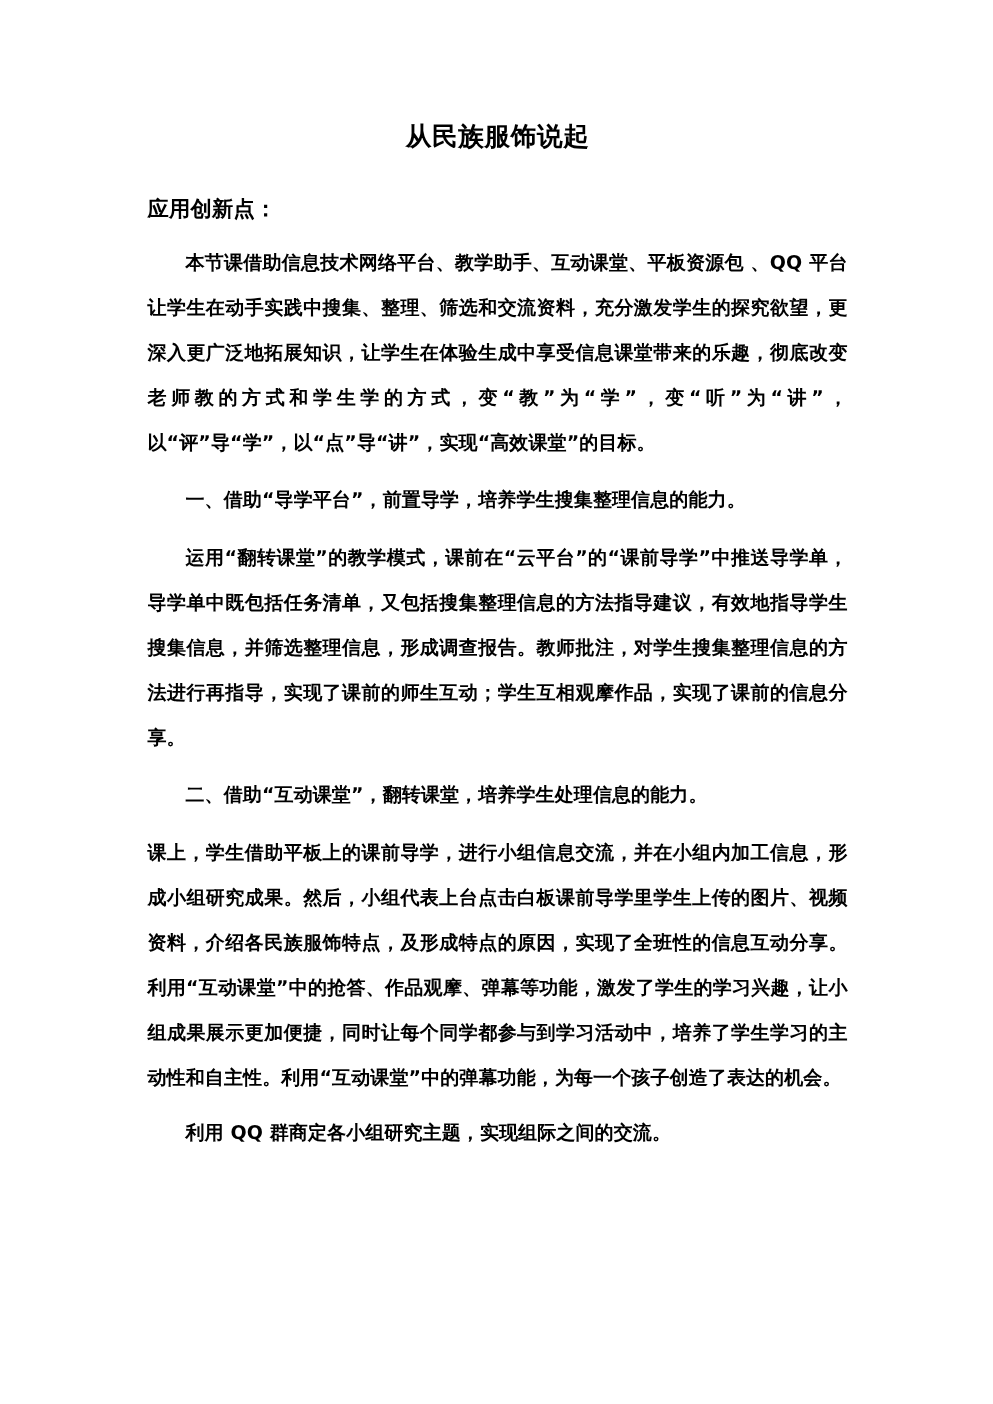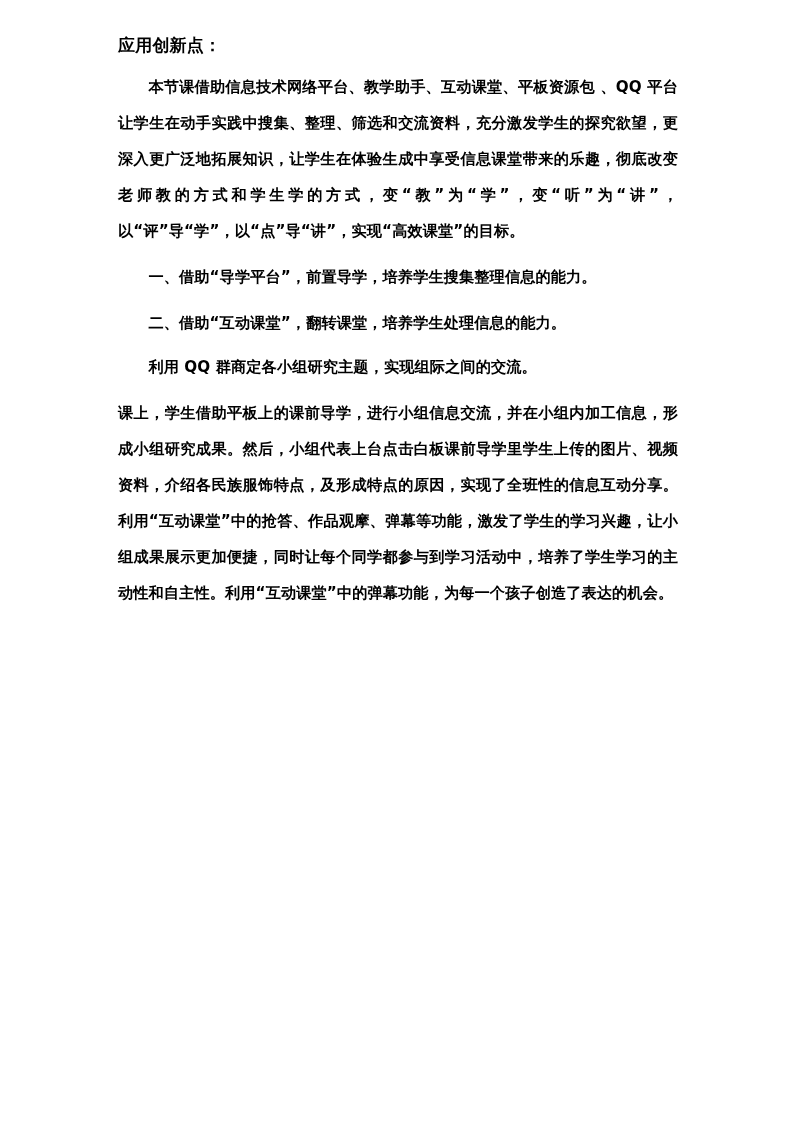--- a/index.html
+++ b/index.html
@@ -64,30 +64,32 @@
   p.gap-sm {
     padding-top: 8px;
   }
 </style>
 </head>
 <body>
 
 <div class="page">
   <div class="content">
 
+    <h1 class="doc-title">从民族服饰说起</h1>
 
     <div class="section-heading">应用创新点：</div>
 
     <p class="body-para indent2">本节课借助信息技术网络平台、教学助手、互动课堂、平板资源包 、QQ 平台让学生在动手实践中搜集、整理、筛选和交流资料，充分激发学生的探究欲望，更深入更广泛地拓展知识，让学生在体验生成中享受信息课堂带来的乐趣，彻底改变老师教的方式和学生学的方式，变“教”为“学”，变“听”为“讲”， 以“评”导“学”，以“点”导“讲”，实现“高效课堂”的目标。</p>
 
     <p class="body-para indent2 tight">一、借助“导学平台”，前置导学，培养学生搜集整理信息的能力。</p>
 
+    <p class="body-para indent2 tight">运用“翻转课堂”的教学模式，课前在“云平台”的“课前导学”中推送导学单，导学单中既包括任务清单，又包括搜集整理信息的方法指导建议，有效地指导学生搜集信息，并筛选整理信息，形成调查报告。教师批注，对学生搜集整理信息的方法进行再指导，实现了课前的师生互动；学生互相观摩作品，实现了课前的信息分享。</p>
 
     <p class="body-para indent2 tight">二、借助“互动课堂”，翻转课堂，培养学生处理信息的能力。</p>
 
+    <p class="body-para noindent tight">课上，学生借助平板上的课前导学，进行小组信息交流，并在小组内加工信息，形成小组研究成果。然后，小组代表上台点击白板课前导学里学生上传的图片、视频资料，介绍各民族服饰特点，及形成特点的原因，实现了全班性的信息互动分享。利用“互动课堂”中的抢答、作品观摩、弹幕等功能，激发了学生的学习兴趣，让小组成果展示更加便捷，同时让每个同学都参与到学习活动中，培养了学生学习的主动性和自主性。利用“互动课堂”中的弹幕功能，为每一个孩子创造了表达的机会。</p>
+
     <p class="body-para indent2 gap-sm">利用 QQ 群商定各小组研究主题，实现组际之间的交流。</p>
-
-    <p class="body-para noindent tight">课上，学生借助平板上的课前导学，进行小组信息交流，并在小组内加工信息，形成小组研究成果。然后，小组代表上台点击白板课前导学里学生上传的图片、视频资料，介绍各民族服饰特点，及形成特点的原因，实现了全班性的信息互动分享。利用“互动课堂”中的抢答、作品观摩、弹幕等功能，激发了学生的学习兴趣，让小组成果展示更加便捷，同时让每个同学都参与到学习活动中，培养了学生学习的主动性和自主性。利用“互动课堂”中的弹幕功能，为每一个孩子创造了表达的机会。</p>
 
 
 
   </div>
 </div>
 
 </body></html>

